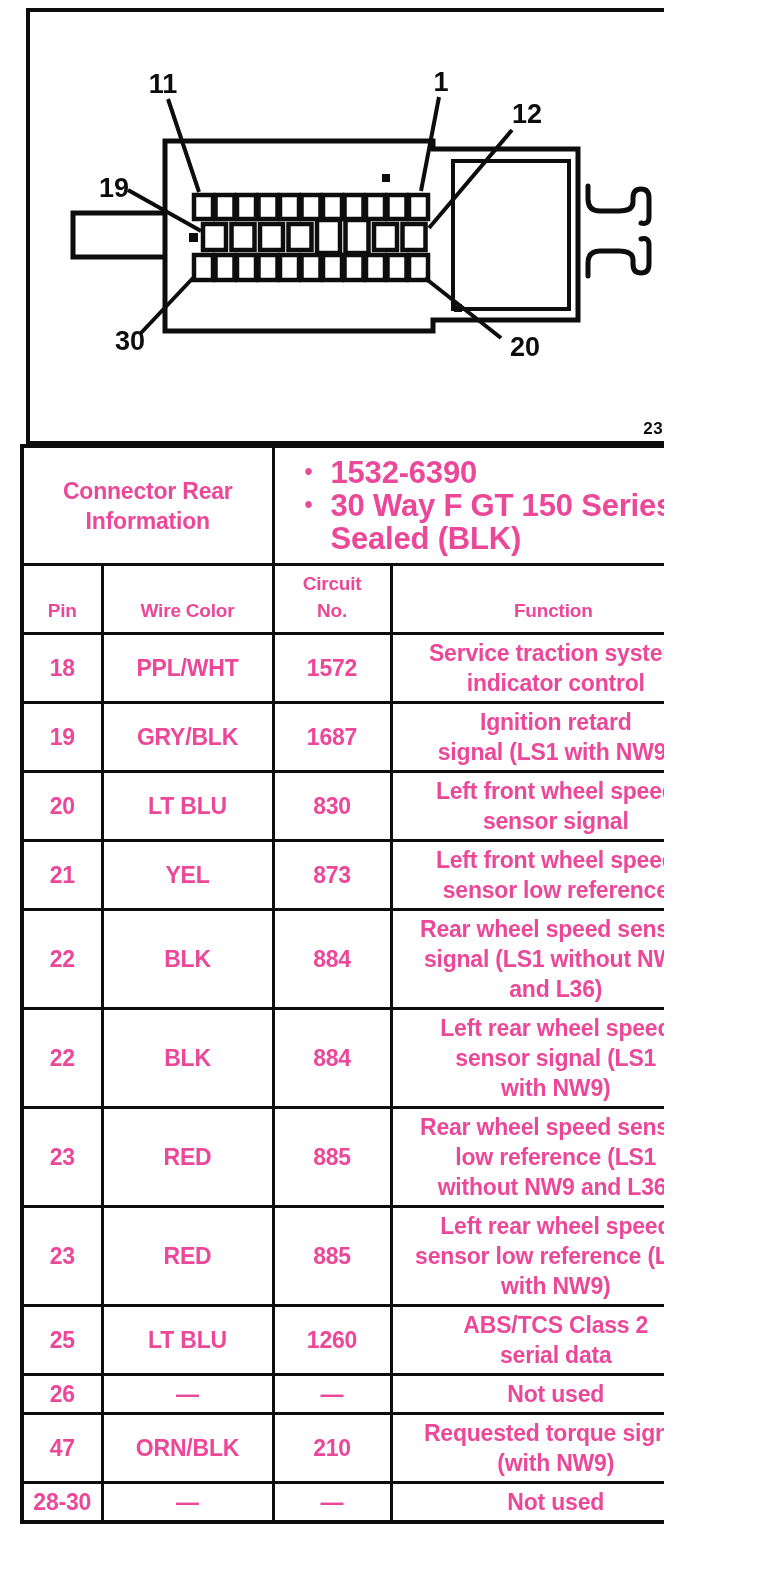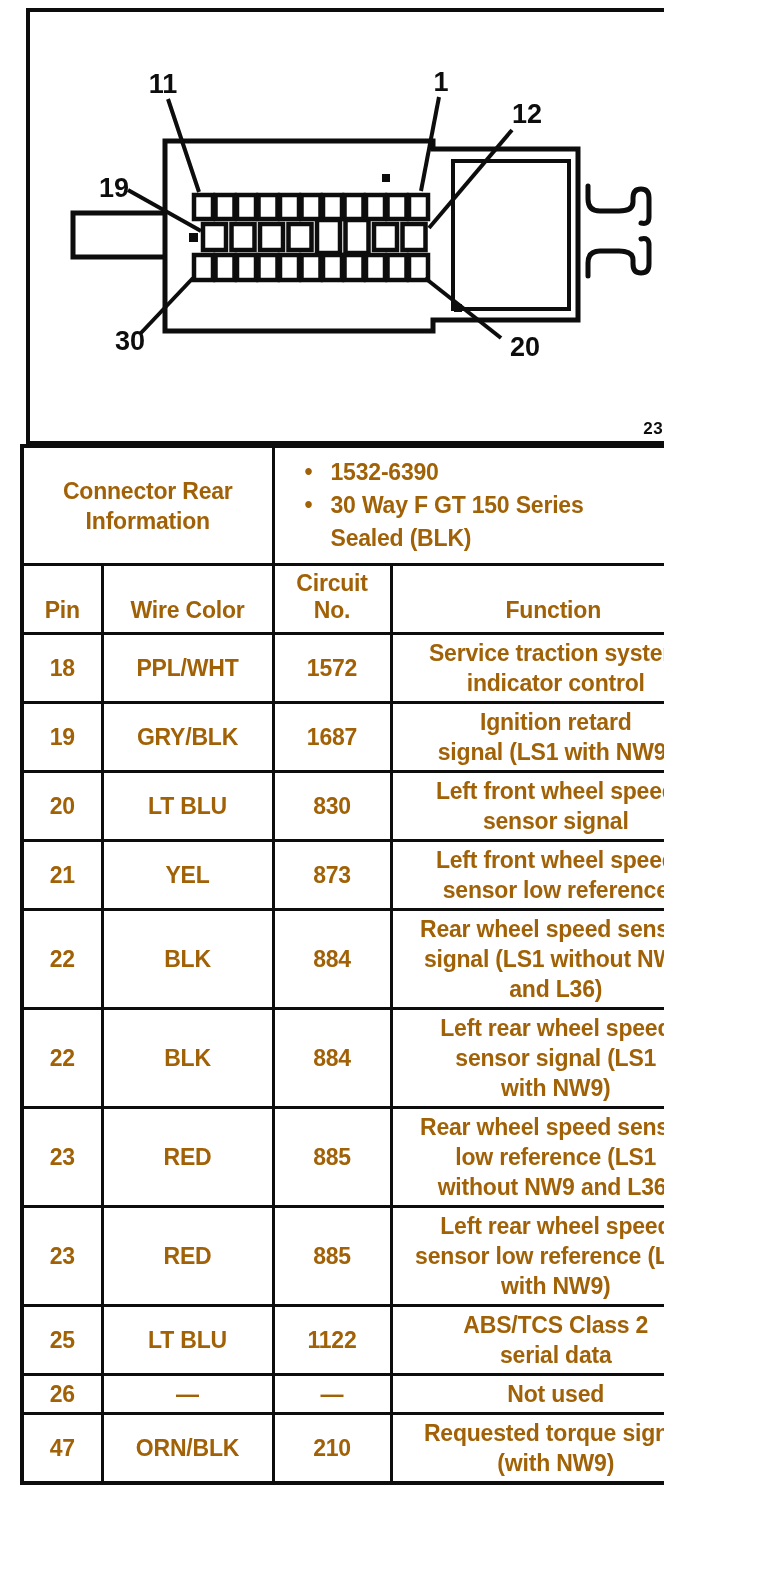--- a/index.html
+++ b/index.html
@@ -1,17 +1,17 @@
 <!DOCTYPE html>
 <html><head>
 <meta charset="utf-8">
 <style>
   html,body{margin:0;padding:0;background:#fff;}
   .page{position:relative;width:664px;height:1590px;background:#ffffff;
-        font-family:"Liberation Sans",sans-serif;color:#a16207;overflow:hidden;}
+        font-family:"Liberation Sans",sans-serif;color:#ec4899;overflow:hidden;}
 
   
   .fig-box{position:absolute;left:26px;top:8px;width:688px;height:437px;
            border:4px solid #0d0d0d;box-sizing:border-box;background:#fff;}
   .fig-box svg{display:block;width:100%;height:100%;}
   .ln{stroke:#0d0d0d;fill:none;}
   .cav{stroke:#0d0d0d;fill:#fff;stroke-width:4.5;}
   .callout{font-family:"Liberation Sans",sans-serif;font-weight:700;font-size:27px;
            fill:#0d0d0d;text-anchor:middle;}
   .fignum{font-family:"Liberation Sans",sans-serif;font-weight:700;font-size:17px;
@@ -21,24 +21,24 @@
   .pin-table{position:absolute;left:20px;top:444px;width:694px;
              border-collapse:collapse;table-layout:fixed;background:#fff;
              border:4px solid #0d0d0d;letter-spacing:-0.2px;}
   .pin-table td,.pin-table th{border:3px solid #0d0d0d;overflow:hidden;}
 
   .r-info .c-title{height:92px;text-align:center;vertical-align:middle;
       font-weight:700;font-size:23px;line-height:30px;white-space:pre-line;}
   .r-info .c-bullets{vertical-align:middle;padding:8px 4px 8px 30px;}
   .bullet{display:flex;align-items:flex-start;}
   .bullet .b{width:26px;flex:none;font-size:23px;font-weight:700;line-height:33px;}
-  .bullet .bt{font-weight:700;font-size:23px;line-height:33px;white-space:pre-line;}
+  .bullet .bt{font-weight:700;font-size:31px;line-height:33px;white-space:pre-line;}
 
   .r-head th{height:58px;vertical-align:bottom;text-align:center;
-      font-weight:700;font-size:23px;line-height:27px;padding:0 0 8px 0;
+      font-weight:700;font-size:19px;line-height:27px;padding:0 0 8px 0;
       white-space:pre-line;}
 
   .r-data td{font-weight:700;font-size:23px;line-height:30px;
       text-align:center;vertical-align:middle;padding:3px 0;}
   .r-data td.c-func{text-align:center;padding:3px 6px 3px 11px;white-space:pre-line;}
 </style>
 </head>
 <body>
 
 <div class="page">
@@ -216,36 +216,42 @@
     <td class="c-circ">885</td>
     <td class="c-func">Left rear wheel speed
 sensor low reference (LS1
 with NW9)</td>
   </tr>
 
 
   <tr class="r-data">
     <td class="c-pin">25</td>
     <td class="c-wire">LT BLU</td>
-    <td class="c-circ">1122</td>
+    <td class="c-circ">1260</td>
     <td class="c-func">ABS/TCS Class 2
 serial data</td>
   </tr>
 
   <tr class="r-data">
     <td class="c-pin">26</td>
     <td class="c-wire">—</td>
     <td class="c-circ">—</td>
     <td class="c-func">Not used</td>
   </tr>
 
   <tr class="r-data">
     <td class="c-pin">47</td>
     <td class="c-wire">ORN/BLK</td>
     <td class="c-circ">210</td>
     <td class="c-func">Requested torque signal
 (with NW9)</td>
   </tr>
 
+  <tr class="r-data">
+    <td class="c-pin">28-30</td>
+    <td class="c-wire">—</td>
+    <td class="c-circ">—</td>
+    <td class="c-func">Not used</td>
+  </tr>
 </tbody>
   </table>
 
 </div>
 
 </body></html>

